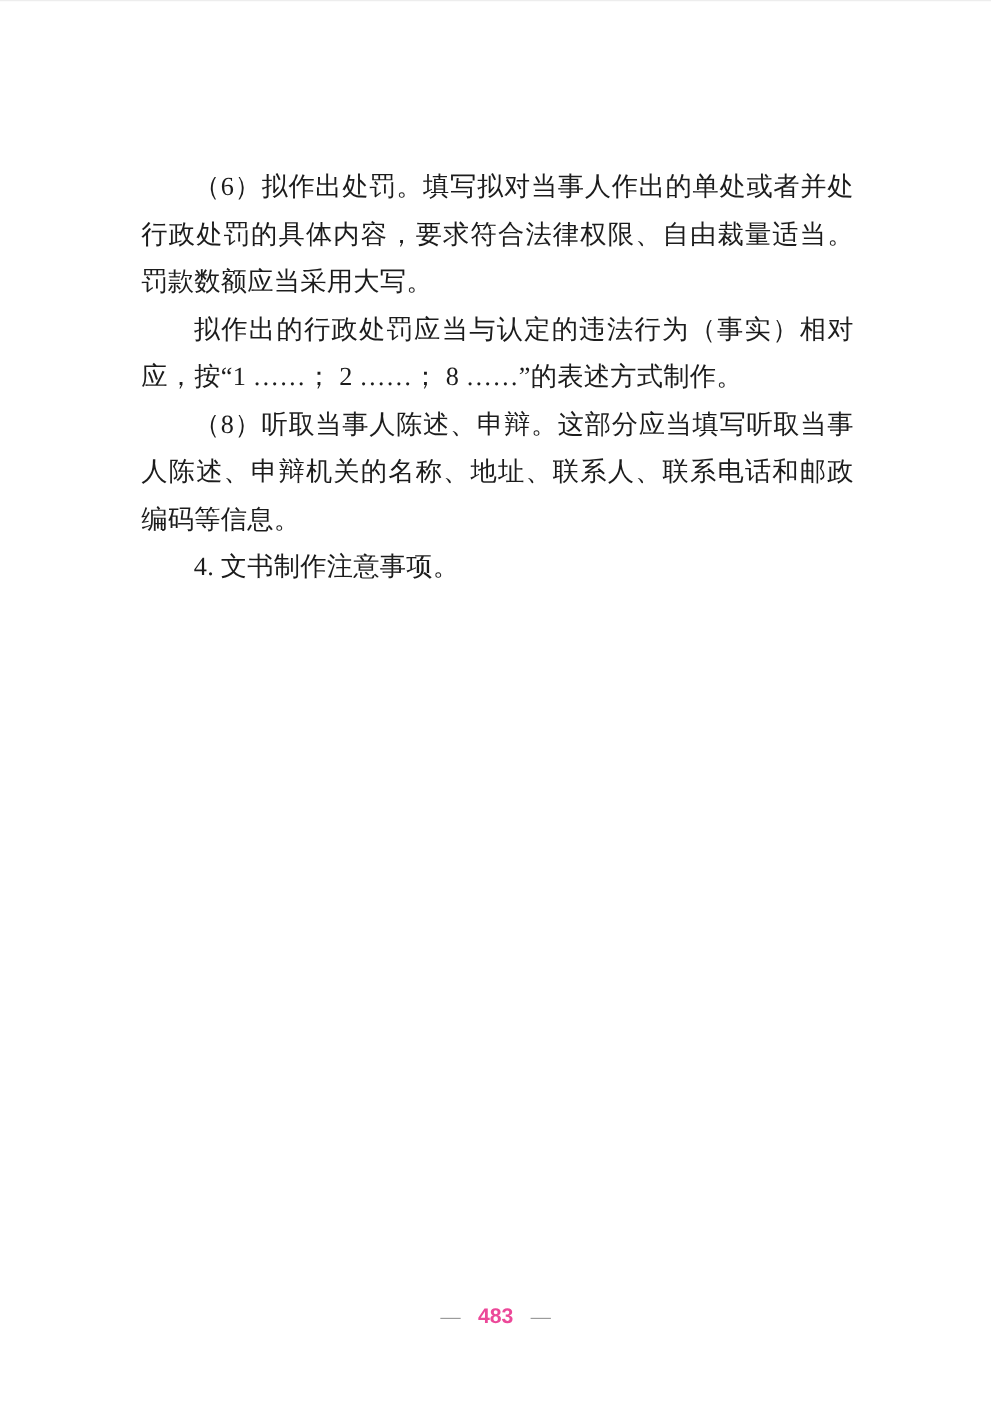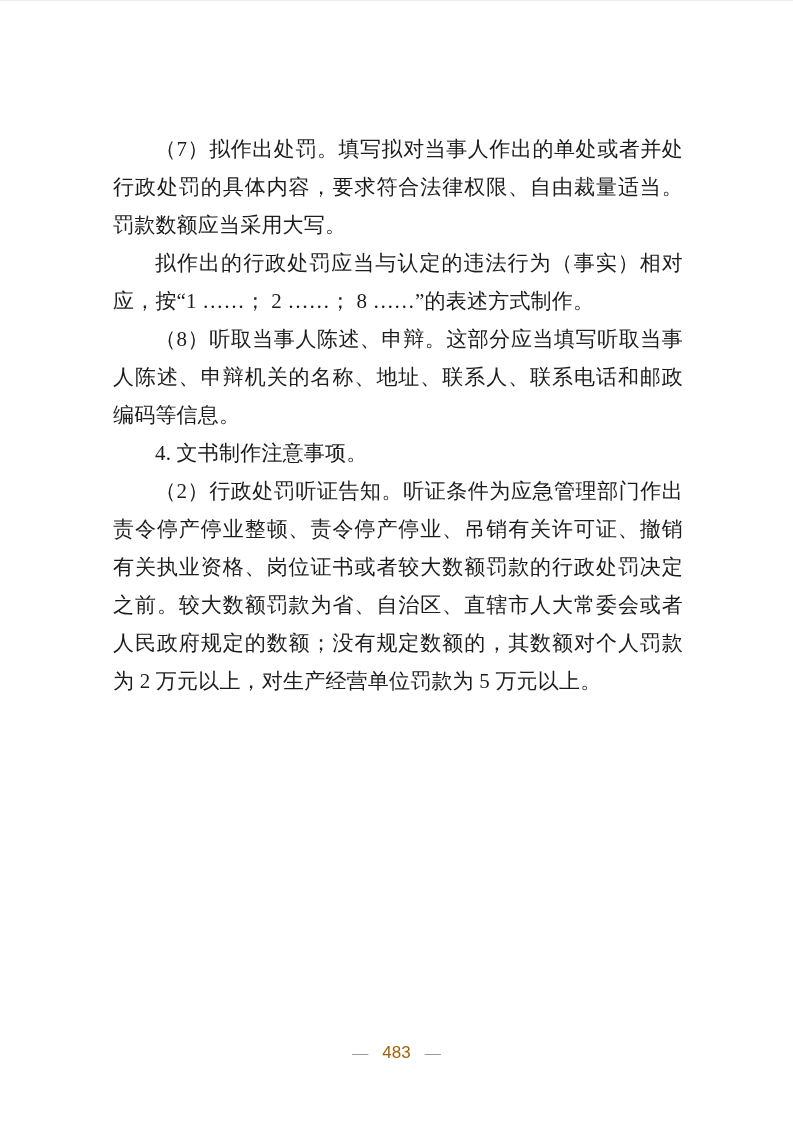--- a/index.html
+++ b/index.html
@@ -45,36 +45,35 @@
     text-align: center;
     font-size: 16px;
     color: #333333;
   }
   .footer .dash {
     color: #8a8a8a;
     margin: 0 14px;
     letter-spacing: 0;
   }
   .footer .num {
-    color: #a16207;
+    color: #ec4899;
     font-family: "Liberation Sans", "DejaVu Sans", sans-serif;
-    font-weight: normal;
+    font-weight: bold;
     font-size: 17px;
   }
 </style>
 </head>
 <body>
 
 <div class="page">
 
   <div class="text-block">
-    <p>（7）拟作出处罚。填写拟对当事人作出的单处或者并处行政处罚的具体内容，要求符合法律权限、自由裁量适当。罚款数额应当采用大写。</p>
+    <p>（6）拟作出处罚。填写拟对当事人作出的单处或者并处行政处罚的具体内容，要求符合法律权限、自由裁量适当。罚款数额应当采用大写。</p>
     <p>拟作出的行政处罚应当与认定的违法行为（事实）相对应，按“1 ……； 2 ……； 8 ……”的表述方式制作。</p>
     <p>（8）听取当事人陈述、申辩。这部分应当填写听取当事人陈述、申辩机关的名称、地址、联系人、联系电话和邮政编码等信息。</p>
     <p>4. 文书制作注意事项。</p>
-    <p>（2）行政处罚听证告知。听证条件为应急管理部门作出责令停产停业整顿、责令停产停业、吊销有关许可证、撤销有关执业资格、岗位证书或者较大数额罚款的行政处罚决定之前。较大数额罚款为省、自治区、直辖市人大常委会或者人民政府规定的数额；没有规定数额的，其数额对个人罚款为 2 万元以上，对生产经营单位罚款为 5 万元以上。</p>
   </div>
 
   <div class="footer">
     <span class="dash">—</span><span class="num">483</span><span class="dash">—</span>
   </div>
 
 </div>
 
 </body></html>

